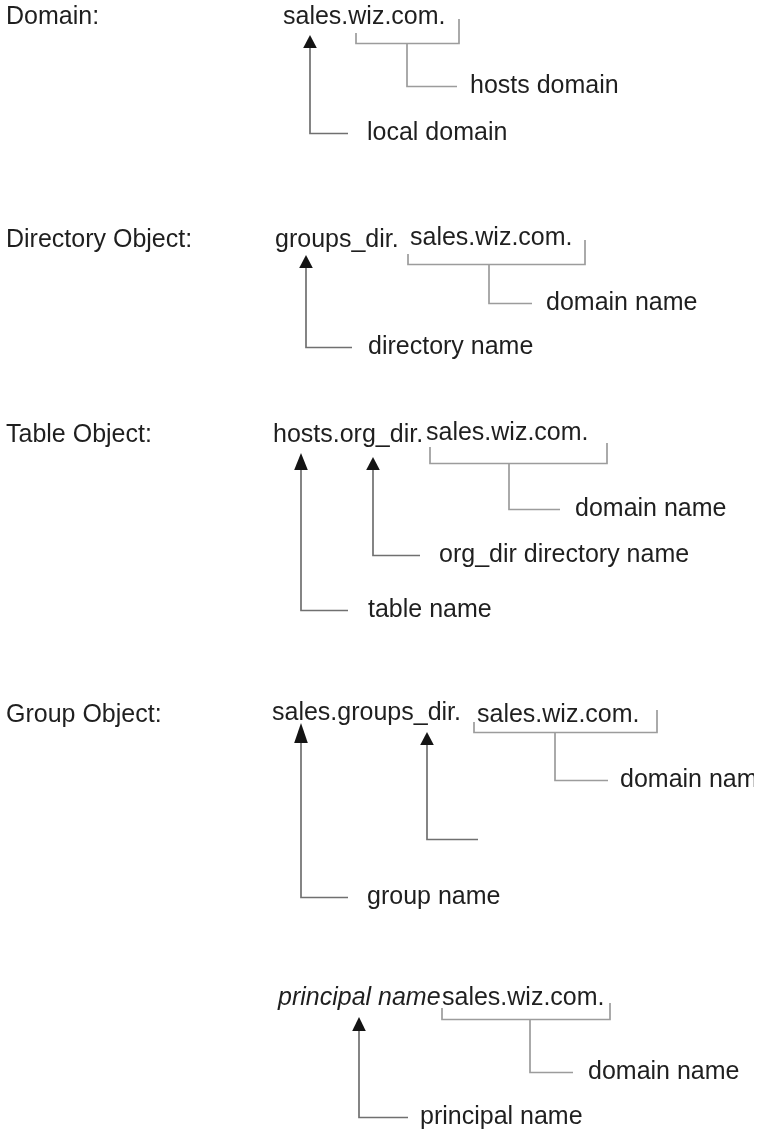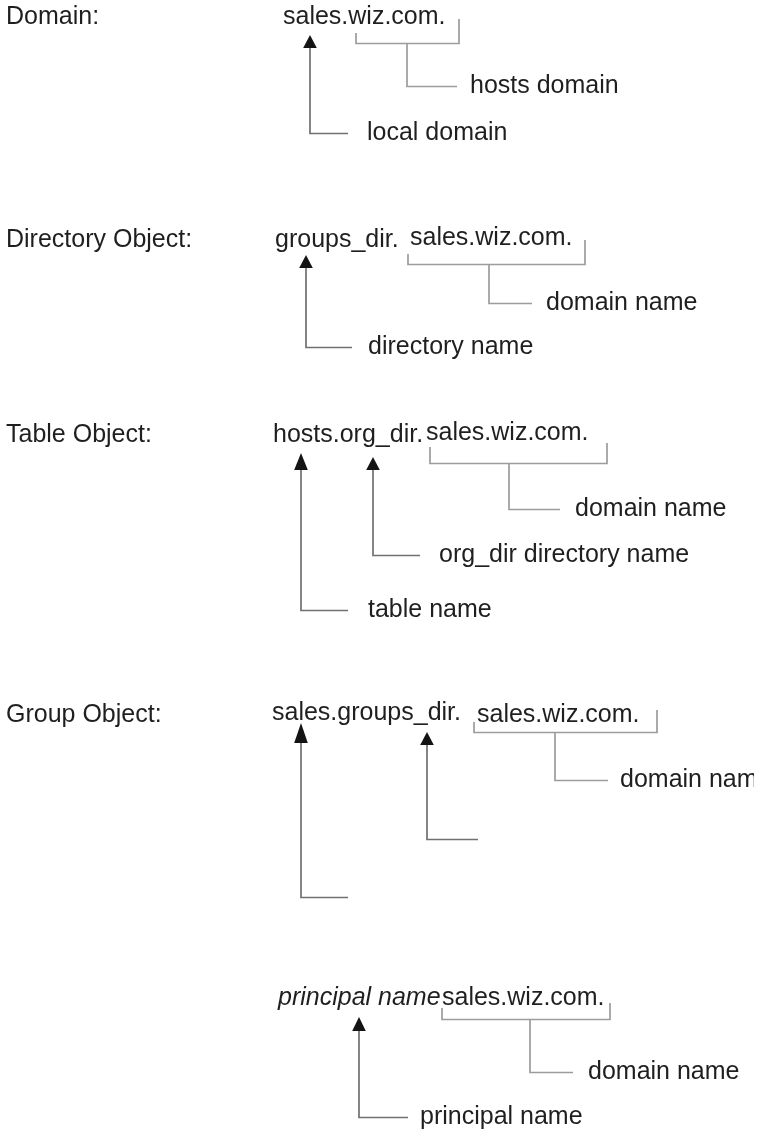--- a/index.html
+++ b/index.html
@@ -86,19 +86,20 @@
   <div class="t" style="left:273px;top:420px;">hosts.org_dir.</div>
   <div class="t" style="left:426px;top:418px;">sales.wiz.com.</div>
   <div class="t" style="left:575px;top:494px;">domain name</div>
   <div class="t" style="left:439px;top:540px;">org_dir directory name</div>
   <div class="t" style="left:368px;top:595px;">table name</div>
 
   <div class="t" style="left:6px;top:700px;text-align:center;">Group Object:</div>
   <div class="t" style="left:272px;top:698px;">sales.groups_dir.</div>
   <div class="t" style="left:477px;top:700px;">sales.wiz.com.</div>
   <div class="t" style="left:620px;top:765px;">domain name</div>
+  <div class="t" style="left:367px;top:882px;">group name</div>
 
   <div class="t italic" style="left:278px;top:983px;">principal name</div>
   <div class="t" style="left:442px;top:983px;">sales.wiz.com.</div>
   <div class="t" style="left:588px;top:1057px;">domain name</div>
   <div class="t" style="left:420px;top:1102px;">principal name</div>
 
 </div>
 
 </body></html>

